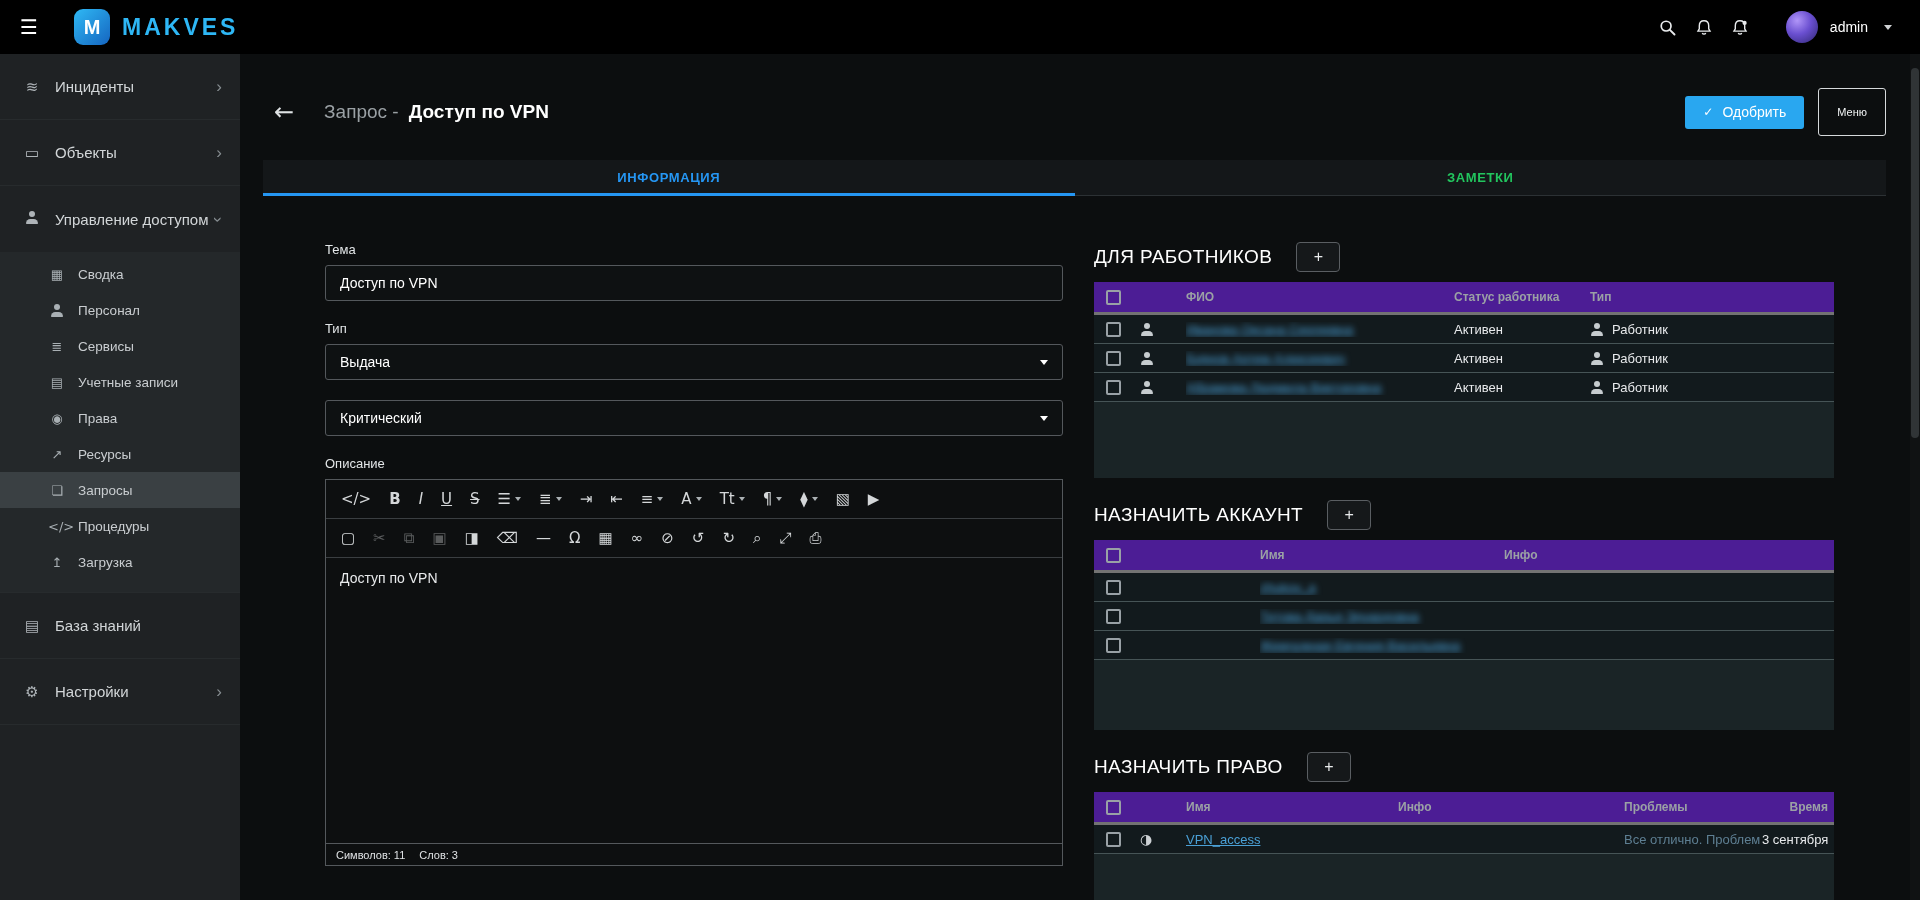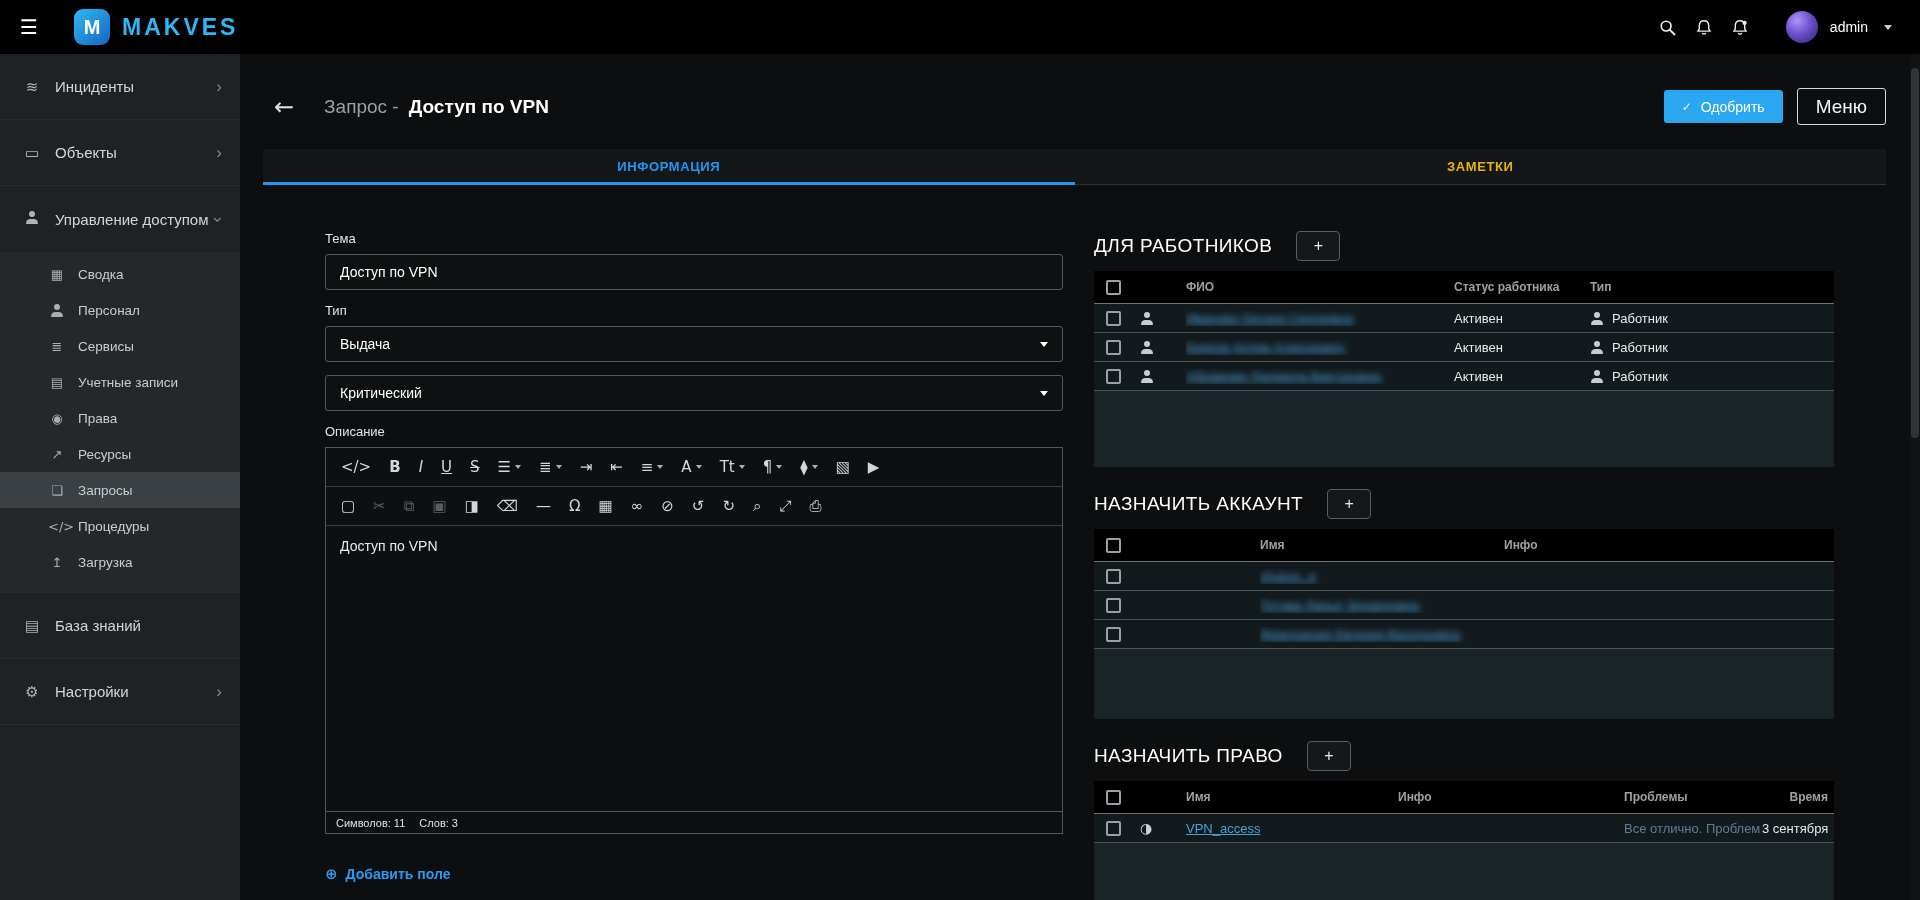--- a/index.html
+++ b/index.html
@@ -46,35 +46,35 @@
   
   .main{margin-left:240px;position:relative;height:846px}
   .page-header{display:flex;align-items:center;padding:34px 34px 24px 34px}
   .back{font-size:24px;color:#dfe2e4;margin-right:30px;cursor:pointer;font-family:"DejaVu Sans",sans-serif}
   .crumb{font-size:19px;color:#9aa0a4;margin-right:10px}
   .page-title{font-size:19px;color:#fff;font-weight:bold}
   .hdr-spacer{flex:1}
   .btn-approve{height:33px;padding:0 18px;background:#29a7f0;border:none;border-radius:3px;color:#fff;
     font-size:14px;display:flex;align-items:center;gap:9px;cursor:pointer;font-family:inherit}
   .btn-approve .chk{font-size:12px;font-family:"DejaVu Sans",sans-serif}
-  .btn-menu{height:37px;padding:0 18px;background:transparent;border:1px solid #d6d9db;border-radius:3px;
-    color:#f2f4f5;font-size:19px;margin-left:14px;cursor:pointer;font-family:inherit}
+  .btn-menu{height:48px;padding:0 18px;background:transparent;border:1px solid #d6d9db;border-radius:3px;
+    color:#f2f4f5;font-size:11px;margin-left:14px;cursor:pointer;font-family:inherit}
 
   .tabs{margin:0 34px 0 23px;height:36px;display:flex;background:#141719;border-bottom:1px solid #2c3134}
   .tab{flex:1;display:flex;align-items:center;justify-content:center;font-size:13px;letter-spacing:.6px;
-    color:#eab308;font-weight:bold;cursor:pointer;position:relative;background:none;border:none;font-family:inherit}
+    color:#22c55e;font-weight:bold;cursor:pointer;position:relative;background:none;border:none;font-family:inherit}
   .tab.active{color:#2596f3}
   .tab.active::after{content:"";position:absolute;left:0;right:0;bottom:-1px;height:3px;background:#2596f3}
 
   .content{display:flex;padding:46px 86px 0 85px;gap:31px}
   .form-col{width:738px;flex:none}
   .right-col{width:740px;flex:none}
 
   
-  .fgroup{margin-bottom:13px}
+  .fgroup{margin-bottom:20px}
   .flabel{font-size:13px;color:#e3e6e8;margin-bottom:8px}
   .finput,.fselect{width:100%;height:36px;background:#0e1112;border:1px solid #54585c;border-radius:3px;
     color:#fff;font-size:14px;padding:0 14px;display:flex;align-items:center;font-family:inherit}
   input.finput{outline:none}
   .fselect{justify-content:space-between;cursor:pointer}
   .fselect .caret{color:#fff}
 
   .editor{border:1px solid #54585c;background:#0d0f10}
   .tb-row{display:flex;align-items:center;height:39px;padding:0 6px;border-bottom:1px solid #3a3e41;flex-wrap:nowrap}
   .tb-btn{background:none;border:none;color:#d4d7d9;font-size:15px;display:flex;align-items:center;gap:4px;
@@ -93,21 +93,21 @@
   .section{margin-bottom:22px}
   .sec-head{display:flex;align-items:center;gap:24px;margin-bottom:10px;height:30px}
   .sec-title{font-size:19px;font-weight:normal;color:#ffffff;letter-spacing:.4px}
   .btn-plus{width:44px;height:30px;background:#15181a;border:1px solid #5a5e62;border-radius:4px;
     color:#e8eaec;font-size:16px;cursor:pointer;font-family:inherit}
   .panel{background:#1a2426;overflow:hidden}
   .workers-panel{height:196px}
   .accounts-panel{height:190px}
   .rights-panel{height:210px}
   .trow{display:grid;align-items:center;border-bottom:1px solid #465456}
-  .trow.thead{background:#000000;height:33px;border-bottom:1px solid #737373}
+  .trow.thead{background:#4c1d95;height:33px;border-bottom:3px solid #737373}
   .trow:not(.thead){height:29px;background:#121a1d}
   .th{font-size:12px;color:#9ba1a5;font-weight:bold;display:flex;align-items:center;overflow:hidden;white-space:nowrap}
   .tcell{font-size:13px;color:#e8eaec;display:flex;align-items:center;overflow:hidden;white-space:nowrap;gap:8px}
   .workers-grid{grid-template-columns:46px 46px 268px 136px 1fr}
   .accounts-grid{grid-template-columns:46px 120px 244px 1fr}
   .rights-grid{grid-template-columns:46px 46px 212px 226px 138px 1fr}
   .t-right{justify-content:flex-end;padding-right:6px}
   .link{color:#4aa0d6;text-decoration:underline;cursor:pointer}
   .blurred{filter:blur(3px)}
   .muted{color:#5e7f93}

